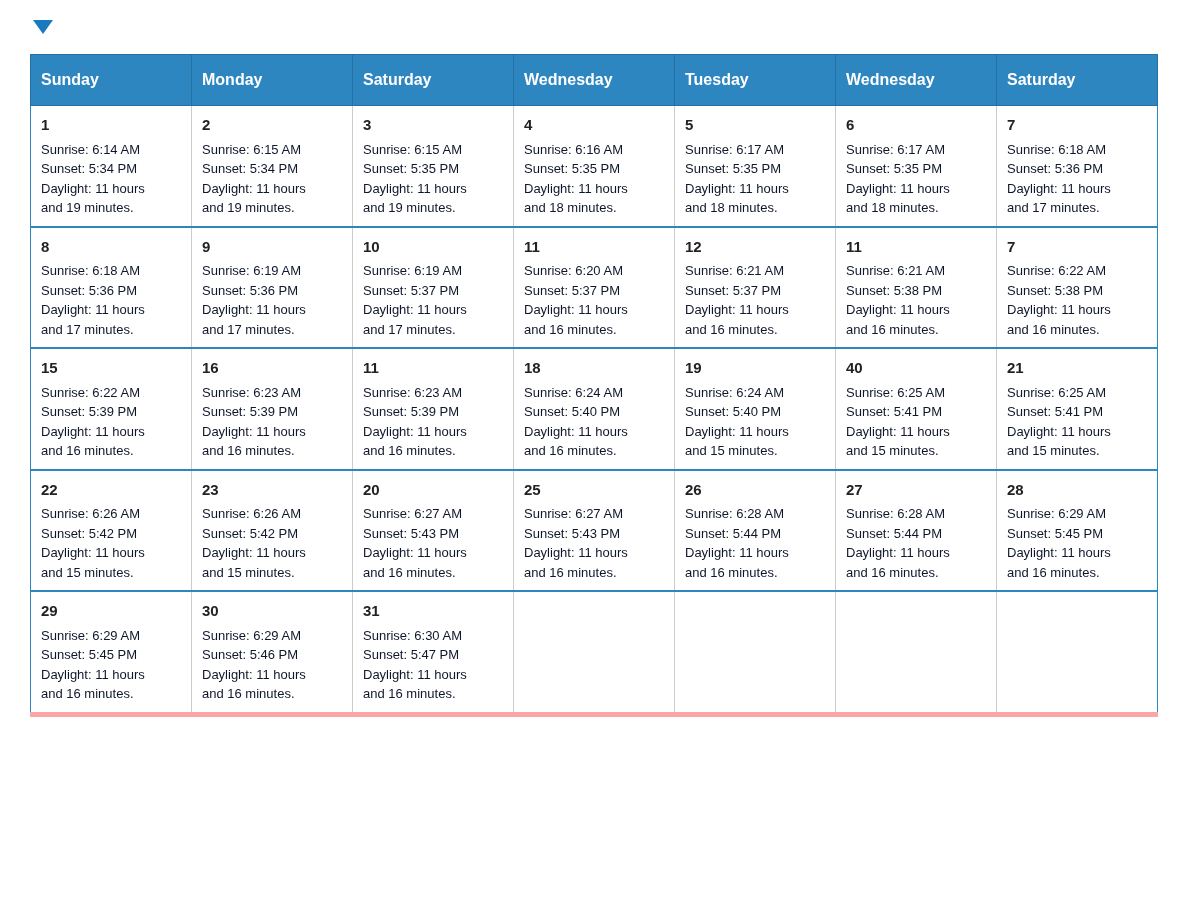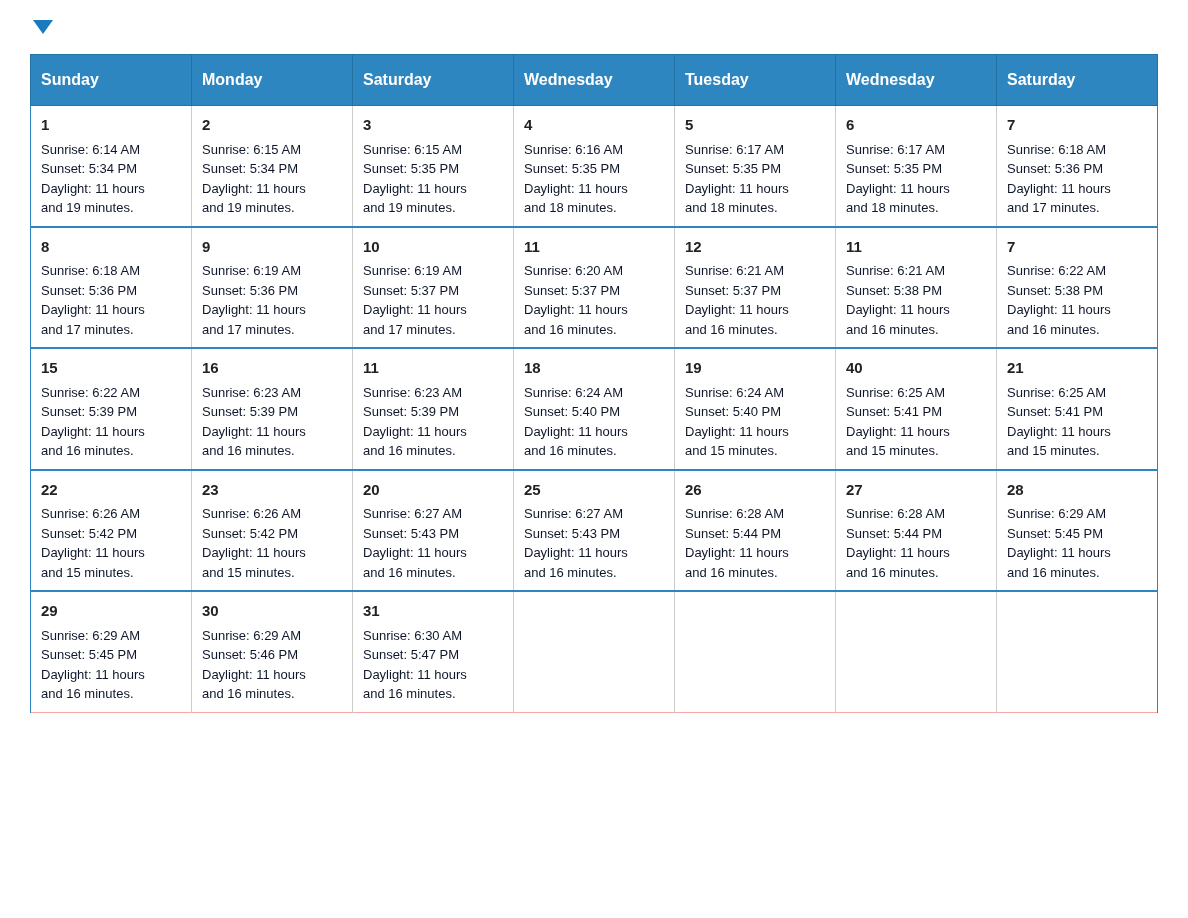--- a/index.html
+++ b/index.html
@@ -102,21 +102,21 @@
       color: #222;
       display: block;
       margin-bottom: 3px;
     }
     .day-info {
       color: #0f172a;
       font-size: 13px;
       margin-top: 40px;
     }
     tbody tr:last-child {
-      border-bottom: 1px solid #fca5a5;
+      border-bottom: 5px solid #fca5a5;
     }
   </style>
 </head>
 <body>
 
 <div class="header">
   <div class="logo">
     <div class="logo-line">
       <span class="logo-general"></span>
       <span class="logo-triangle"></span>

